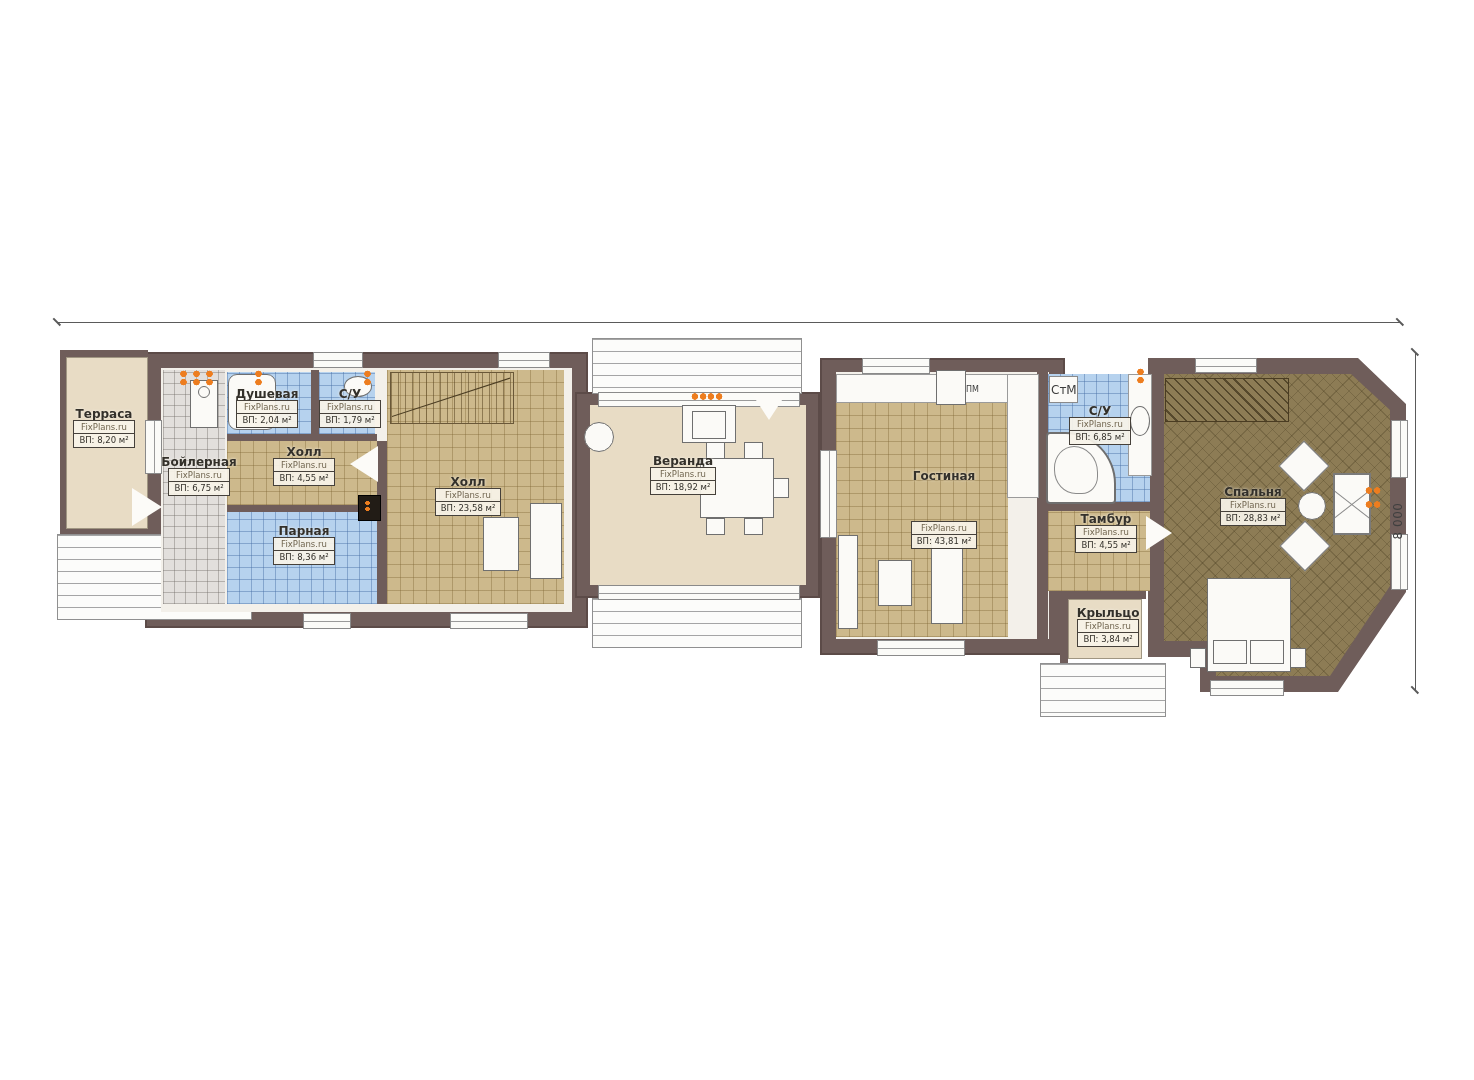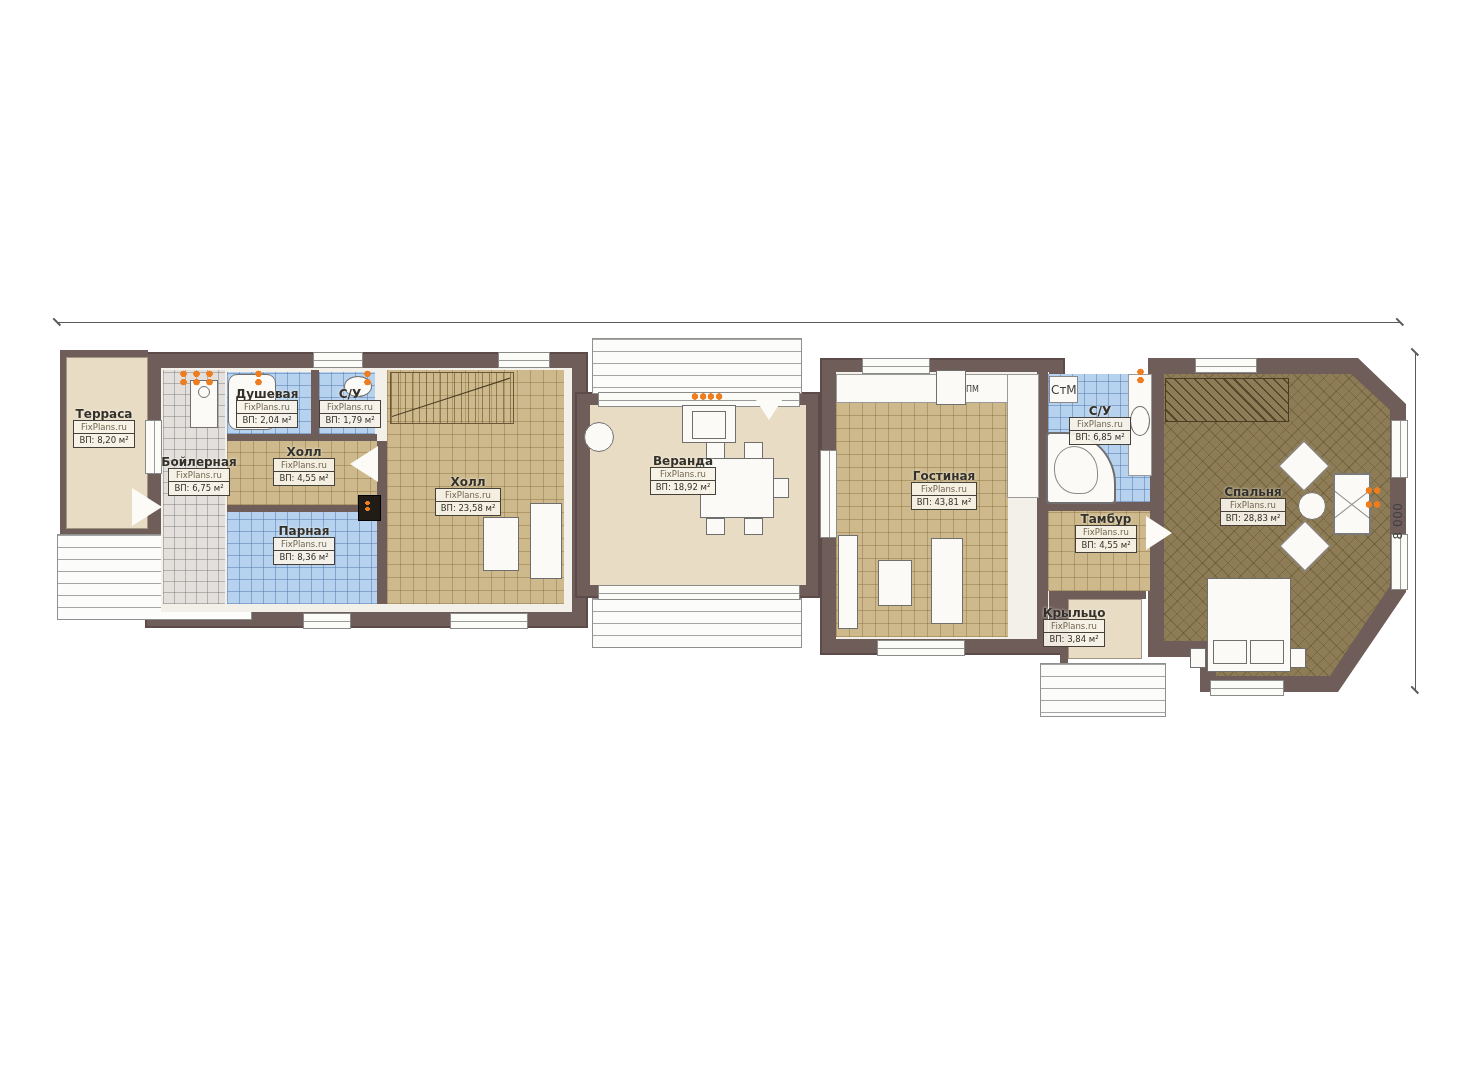--- a/index.html
+++ b/index.html
@@ -263,42 +263,42 @@
       <div class="rl-area">ВП: 23,58 м²</div>
       </div>
   </div>
   <div class="rlabel" style="left:648px;top:455px;width:70px;">
     <div class="rl-name">Веранда</div>
     <div class="rl-box">
         <div class="rl-brand">FixPlans.ru</div>
       <div class="rl-area">ВП: 18,92 м²</div>
       </div>
   </div>
-  <div class="rlabel" style="left:905px;top:470px;width:78px;">
+  <div class="rlabel" style="left:905px;top:470px;width:78px;gap:39px;">
     <div class="rl-name">Гостиная</div>
     <div class="rl-box">
         <div class="rl-brand">FixPlans.ru</div>
       <div class="rl-area">ВП: 43,81 м²</div>
       </div>
   </div>
   <div class="rlabel" style="left:1070px;top:405px;width:60px;">
     <div class="rl-name">С/У</div>
     <div class="rl-box">
         <div class="rl-brand">FixPlans.ru</div>
       <div class="rl-area">ВП: 6,85 м²</div>
       </div>
   </div>
   <div class="rlabel" style="left:1075px;top:513px;width:62px;">
     <div class="rl-name">Тамбур</div>
     <div class="rl-box">
         <div class="rl-brand">FixPlans.ru</div>
       <div class="rl-area">ВП: 4,55 м²</div>
       </div>
   </div>
-  <div class="rlabel" style="left:1044px;top:607px;width:60px;">
+  <div class="rlabel" style="left:1078px;top:607px;width:60px;">
     <div class="rl-name">Крыльцо</div>
     <div class="rl-box">
         <div class="rl-brand">FixPlans.ru</div>
       <div class="rl-area">ВП: 3,84 м²</div>
       </div>
   </div>
   <div class="rlabel" style="left:1218px;top:486px;width:70px;">
     <div class="rl-name">Спальня</div>
     <div class="rl-box">
         <div class="rl-brand">FixPlans.ru</div>

